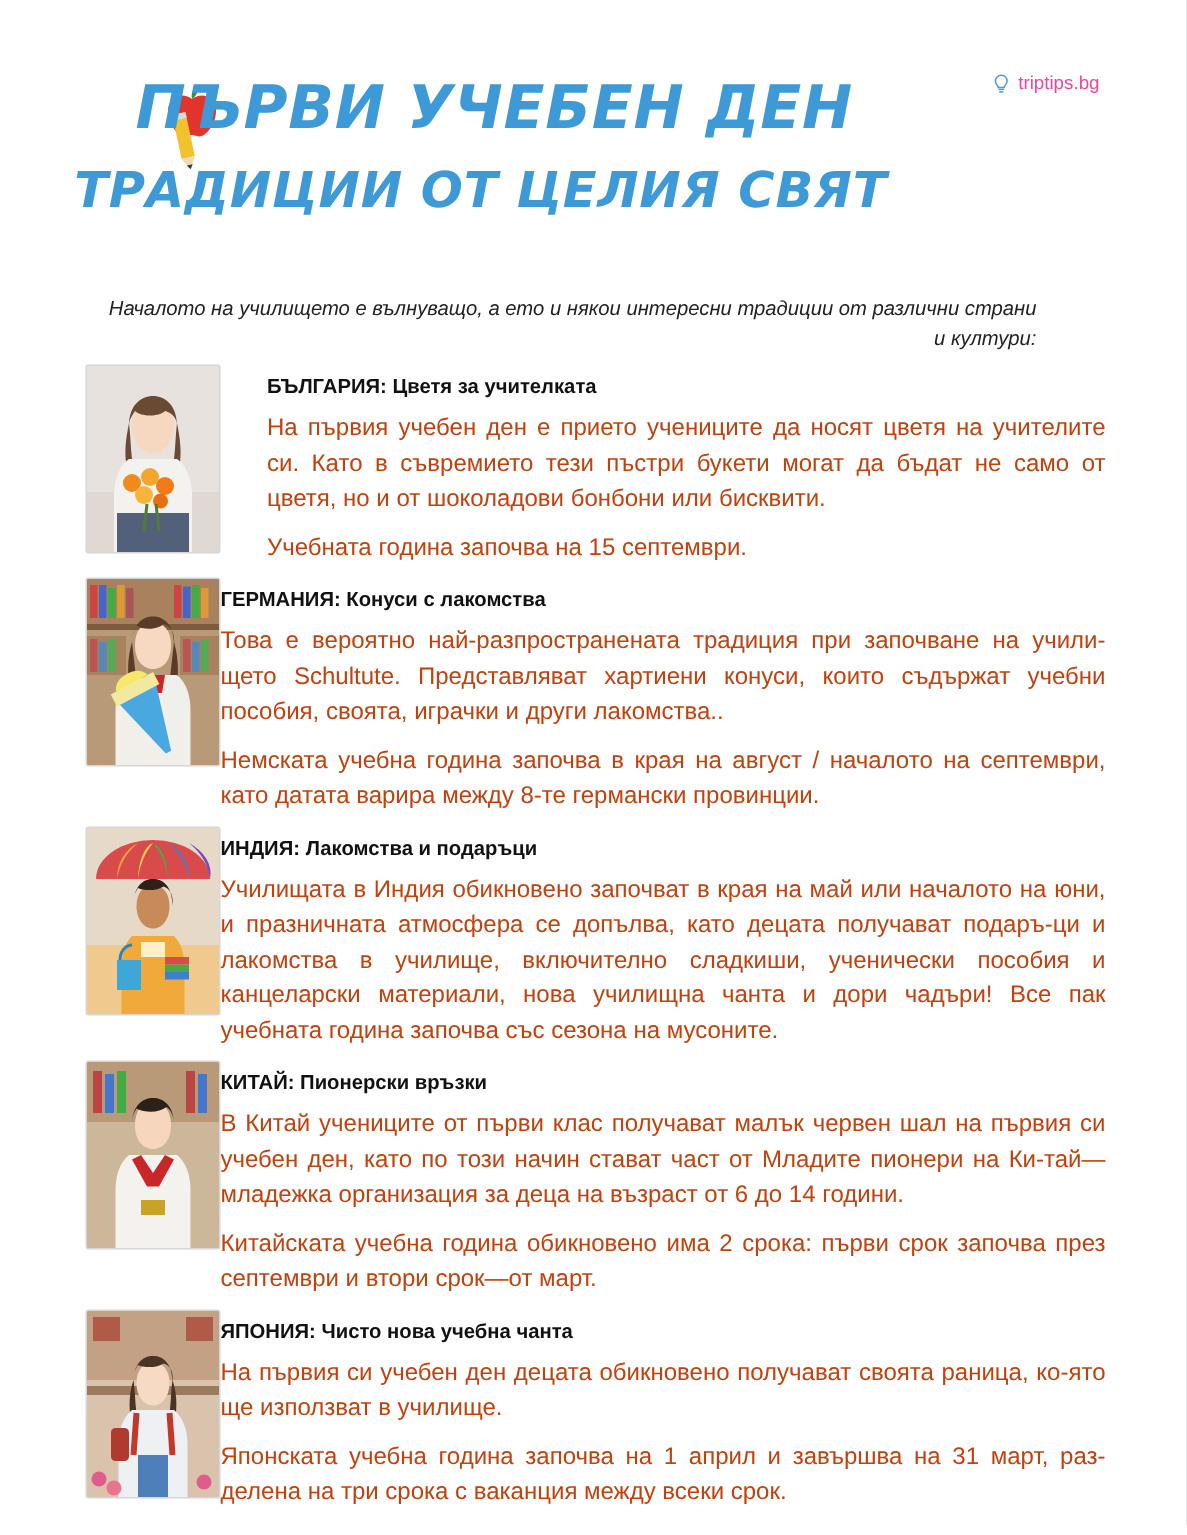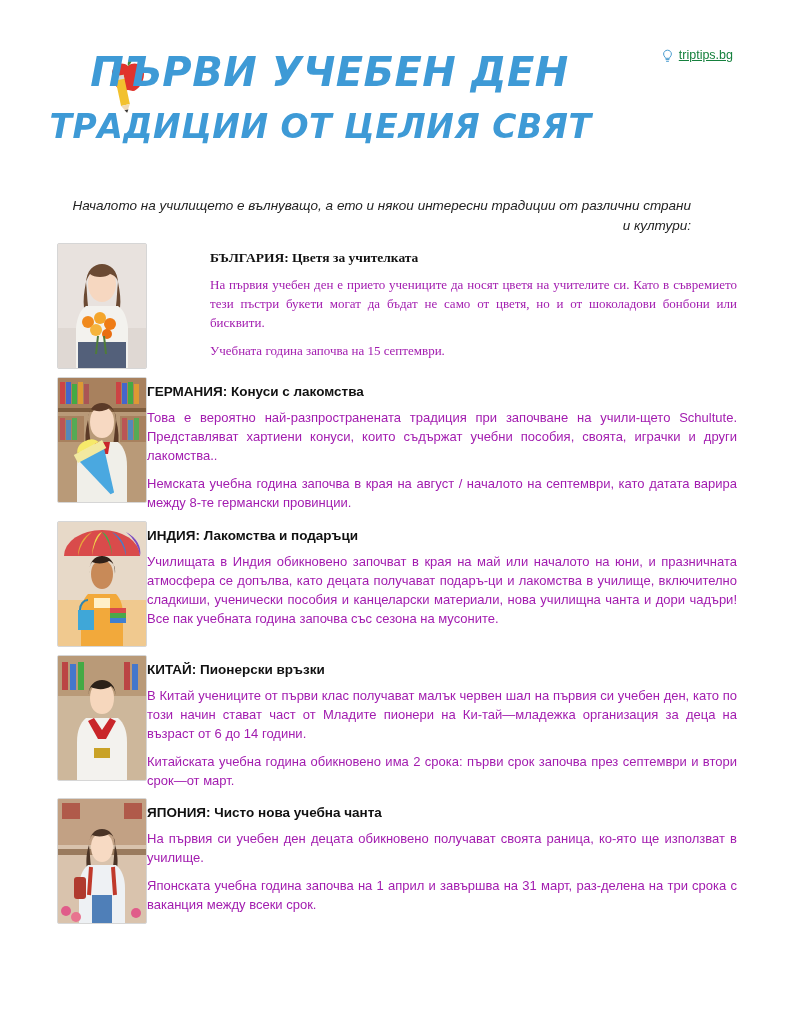--- a/index.html
+++ b/index.html
@@ -39,22 +39,21 @@
     color: #4a9ccf;
   }
   .site-link .bulb {
     display: inline-block;
     width: 13px;
     height: 13px;
     position: relative;
   }
   .site-link .bulb svg { display:block; }
   .site-link .label {
-    text-decoration: underline;
-    color: #15803d;
+    color: #ec4899;
     text-align: center;
   }
 
   
   .title-wrap {
     position: absolute;
     left: 0;
     top: 52px;
     width: 635px;
     text-align: center;
@@ -127,30 +126,30 @@
   }
   .sec-head {
     font-size: 13.5px;
     color: #111;
     margin: 7px 0 9px 0;
     font-weight: bold;
   }
   .sec-head .country { font-weight: bold; }
   .sec-head .sub { font-weight: bold; }
   .sec-p {
-    font-size: 13px;
+    font-size: 16px;
     line-height: 1.47;
-    color: #a21caf;
+    color: #c2410c;
     margin: 0 0 9px 0;
     text-align: justify;
   }
   .sec-p:last-child { margin-bottom: 0; }
 
   
-  .section.s1 .sec-body { padding-left: 63px; font-family: Liberation Serif, serif; }
+  .section.s1 .sec-body { padding-left: 31px; }
 </style>
 </head>
 <body>
 
 <div class="page">
   <div class="page-inner">
 
     <div class="site-link">
       <span class="bulb">
         <svg width="13" height="14" viewBox="0 0 13 14">

